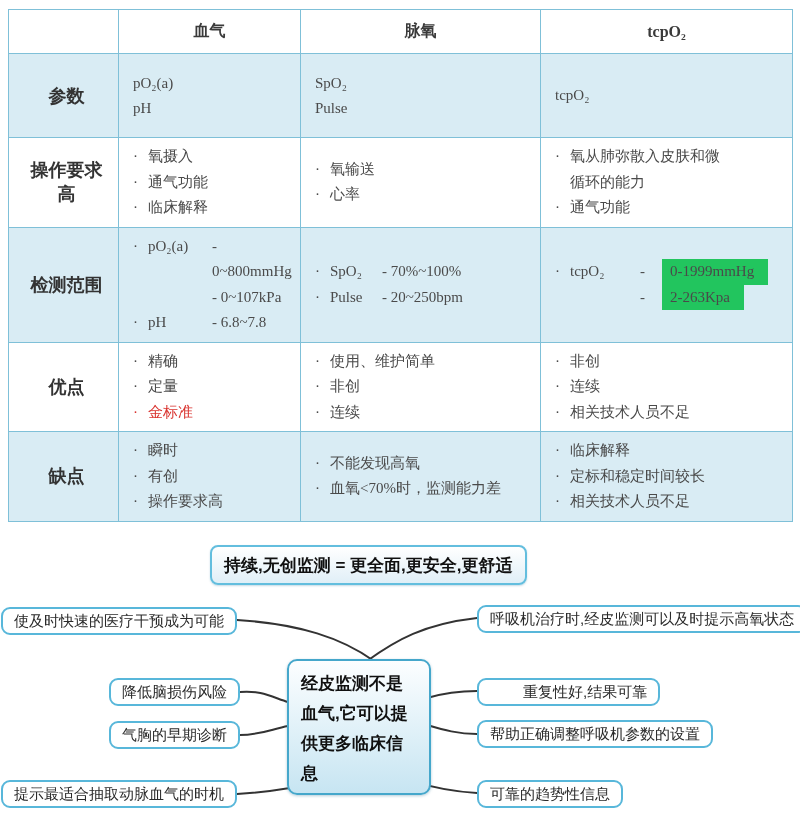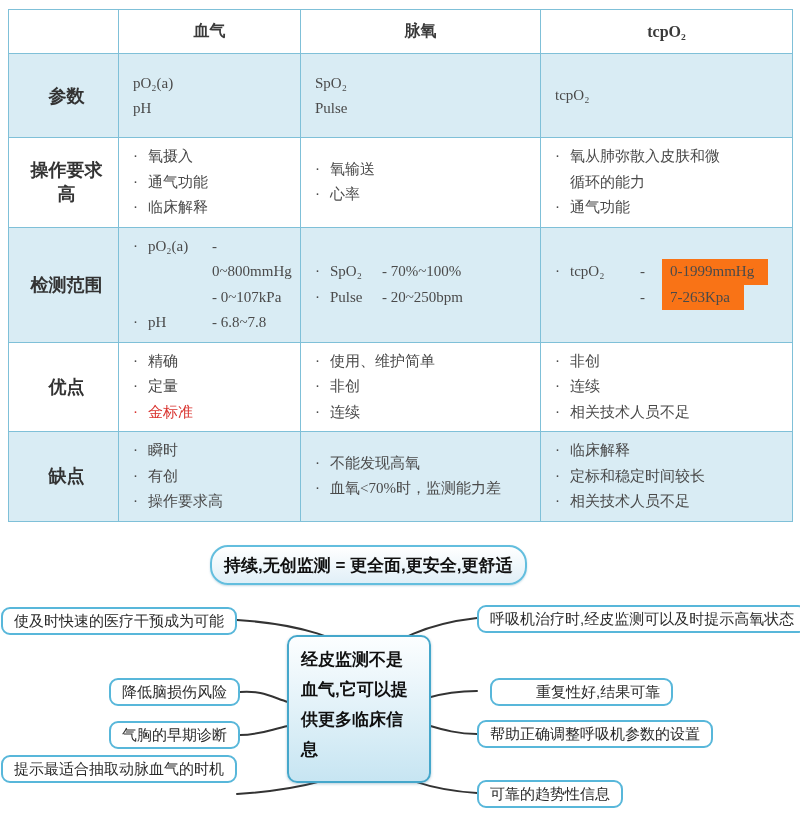--- a/index.html
+++ b/index.html
@@ -24,56 +24,56 @@
   td.lab { text-align: center; font-weight: bold; font-size: 18px; color: #333333; padding: 4px; }
   .plain { line-height: 1.65; }
   .bl { display: flex; align-items: flex-start; line-height: 1.7; }
   .dot { width: 15px; flex: none; }
   .pname { flex: none; }
   .w64 { width: 64px; }
   .w52 { width: 52px; }
   .w70 { width: 70px; }
   .dashcol { width: 22px; flex: none; }
   .pval {}
-  .hl { background: #f97316; padding: 0 14px 0 8px; }
+  .hl { background: #22c55e; padding: 0 14px 0 8px; }
   .red { color: #d9322e; }
   .narrow { display: inline-block; max-width: 150px; font-family: Liberation Serif, serif; }
 
   
   .links { position: absolute; left: 0; top: 0; width: 800px; height: 840px; pointer-events: none; z-index: 1; }
   .links path { fill: none; stroke: #333333; stroke-width: 2; stroke-linecap: round; }
 
   .mm-title {
     position: absolute; left: 210px; top: 545px; height: 40px; z-index: 2;
     display: flex; align-items: center; padding: 0 12px; white-space: nowrap;
-    border: 2px solid #63bede; border-radius: 18px;
+    border: 2px solid #63bede; border-radius: 8px;
     background: linear-gradient(#ffffff, #e0eff7);
     box-shadow: 0 1px 2px rgba(90,150,180,.35);
     font-weight: bold; font-size: 17px; color: #101010;
   }
   .mm-center {
-    position: absolute; left: 287px; top: 635px; width: 144px; z-index: 2;
-    padding: 8px 10px 16px 12px;
+    position: absolute; left: 287px; top: 659px; width: 144px; z-index: 2;
+    padding: 8px 10px 4px 12px;
     border: 2px solid #45a7cb; border-radius: 10px;
     background: linear-gradient(#fcfeff, #c7e5f2);
     box-shadow: 0 1px 3px rgba(70,130,160,.4);
     font-weight: bold; font-size: 17px; line-height: 30px; color: #101010;
   }
   .mm-node {
     position: absolute; z-index: 2; height: 28px;
     display: flex; align-items: center; padding: 0 11px; white-space: nowrap;
     border: 2px solid #58b7da; border-radius: 9px; background: #ffffff;
     font-size: 15px; color: #2a2a2a;
   }
   #ln1 { right: 563px; top: 607px; }
   #ln2 { right: 560px; top: 678px; font-family: Liberation Mono, monospace; }
   #ln3 { right: 560px; top: 721px; }
-  #ln4 { right: 563px; top: 755px; }
+  #ln4 { right: 563px; top: 780px; }
   #rn1 { left: 477px; top: 605px; }
-  #rn2 { left: 490px; top: 678px; padding-left: 44px; }
+  #rn2 { left: 477px; top: 678px; padding-left: 44px; }
   #rn3 { left: 477px; top: 720px; border-radius: 9px; }
   #rn4 { left: 477px; top: 780px; font-family: Liberation Mono, monospace; }
 </style>
 </head>
 <body>
 
 <table class="cmp">
   <colgroup>
       <col style="width:110px">
       <col style="width:182px">
@@ -176,21 +176,21 @@
       <div class="bl">
             <span class="dot">·</span>
             <span class="pname w70">tcpO₂</span>
             <span class="dashcol">-</span>
             <span class="pval hl">0-1999mmHg</span>
           </div>
       <div class="bl">
             <span class="dot"></span>
             <span class="pname w70"></span>
             <span class="dashcol">-</span>
-            <span class="pval hl">7-263Kpa</span>
+            <span class="pval hl">2-263Kpa</span>
           </div>
     </td>
   </tr>
 
   <tr class="r4">
     <td class="lab">优点</td>
     <td>
       <div class="bl">
             <span class="dot">·</span>
             <span>精确</span>

